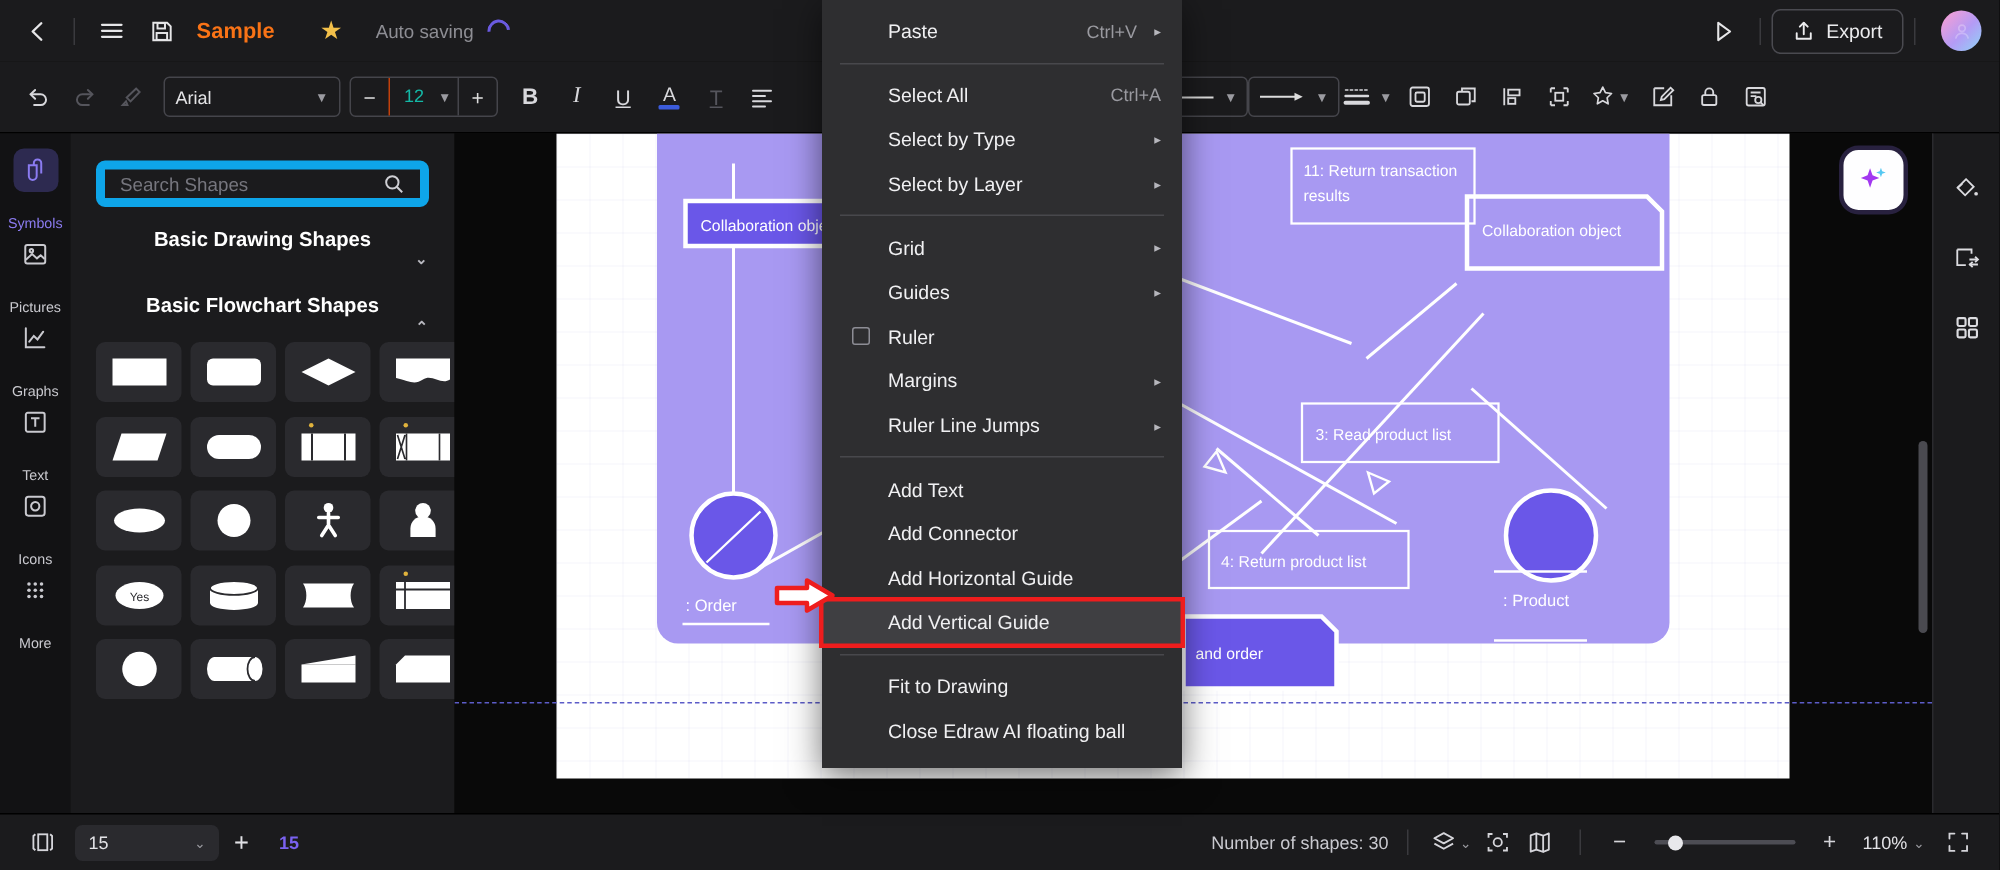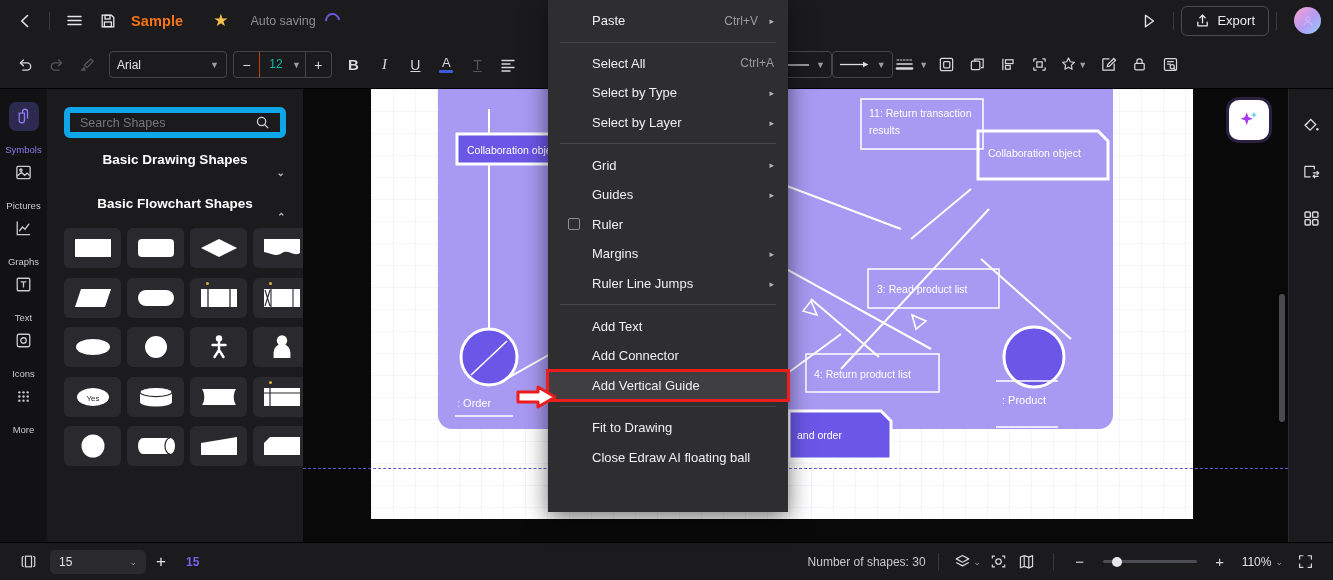--- a/index.html
+++ b/index.html
@@ -83,21 +83,21 @@
     flex: 0 0 auto;
   }
 
   
   .rail {
     position: absolute; left: 0; top: 89px; width: 47px; height: 453px;
     background: #121214; padding-top: 10px;
   }
   .rail-item {
     width: 47px; height: 56px; display: flex; flex-direction: column;
-    align-items: center; justify-content: flex-end; gap: 13px; cursor: pointer;
+    align-items: center; justify-content: space-between; gap: 13px; cursor: pointer;
     color: #c9c9cf;
   }
   .rail-ico {
     width: 30px; height: 29px; display: flex; align-items: center;
     justify-content: center; border-radius: 7px;
   }
   .rail-item.active .rail-ico { background: #2d2a50; }
   .rail-item.active { color: #8b7bf0; }
   .rail-lbl { font-size: 9.5px; }
 
@@ -905,20 +905,23 @@
         <span>Ruler Line Jumps</span>
         <span class="arw" style="margin-left: auto;">▸</span>
       </div>
       <div class="mdiv"></div>
       <div class="mi">
         <span>Add Text</span>
       </div>
       <div class="mi">
         <span>Add Connector</span>
       </div>
+      <div class="mi">
+        <span>Add Horizontal Guide</span>
+      </div>
       <div class="mi highlight">
         <span>Add Vertical Guide</span>
       </div>
       <div class="mdiv"></div>
       <div class="mi">
         <span>Fit to Drawing</span>
       </div>
       <div class="mi">
         <span>Close Edraw AI floating ball</span>
       </div>

